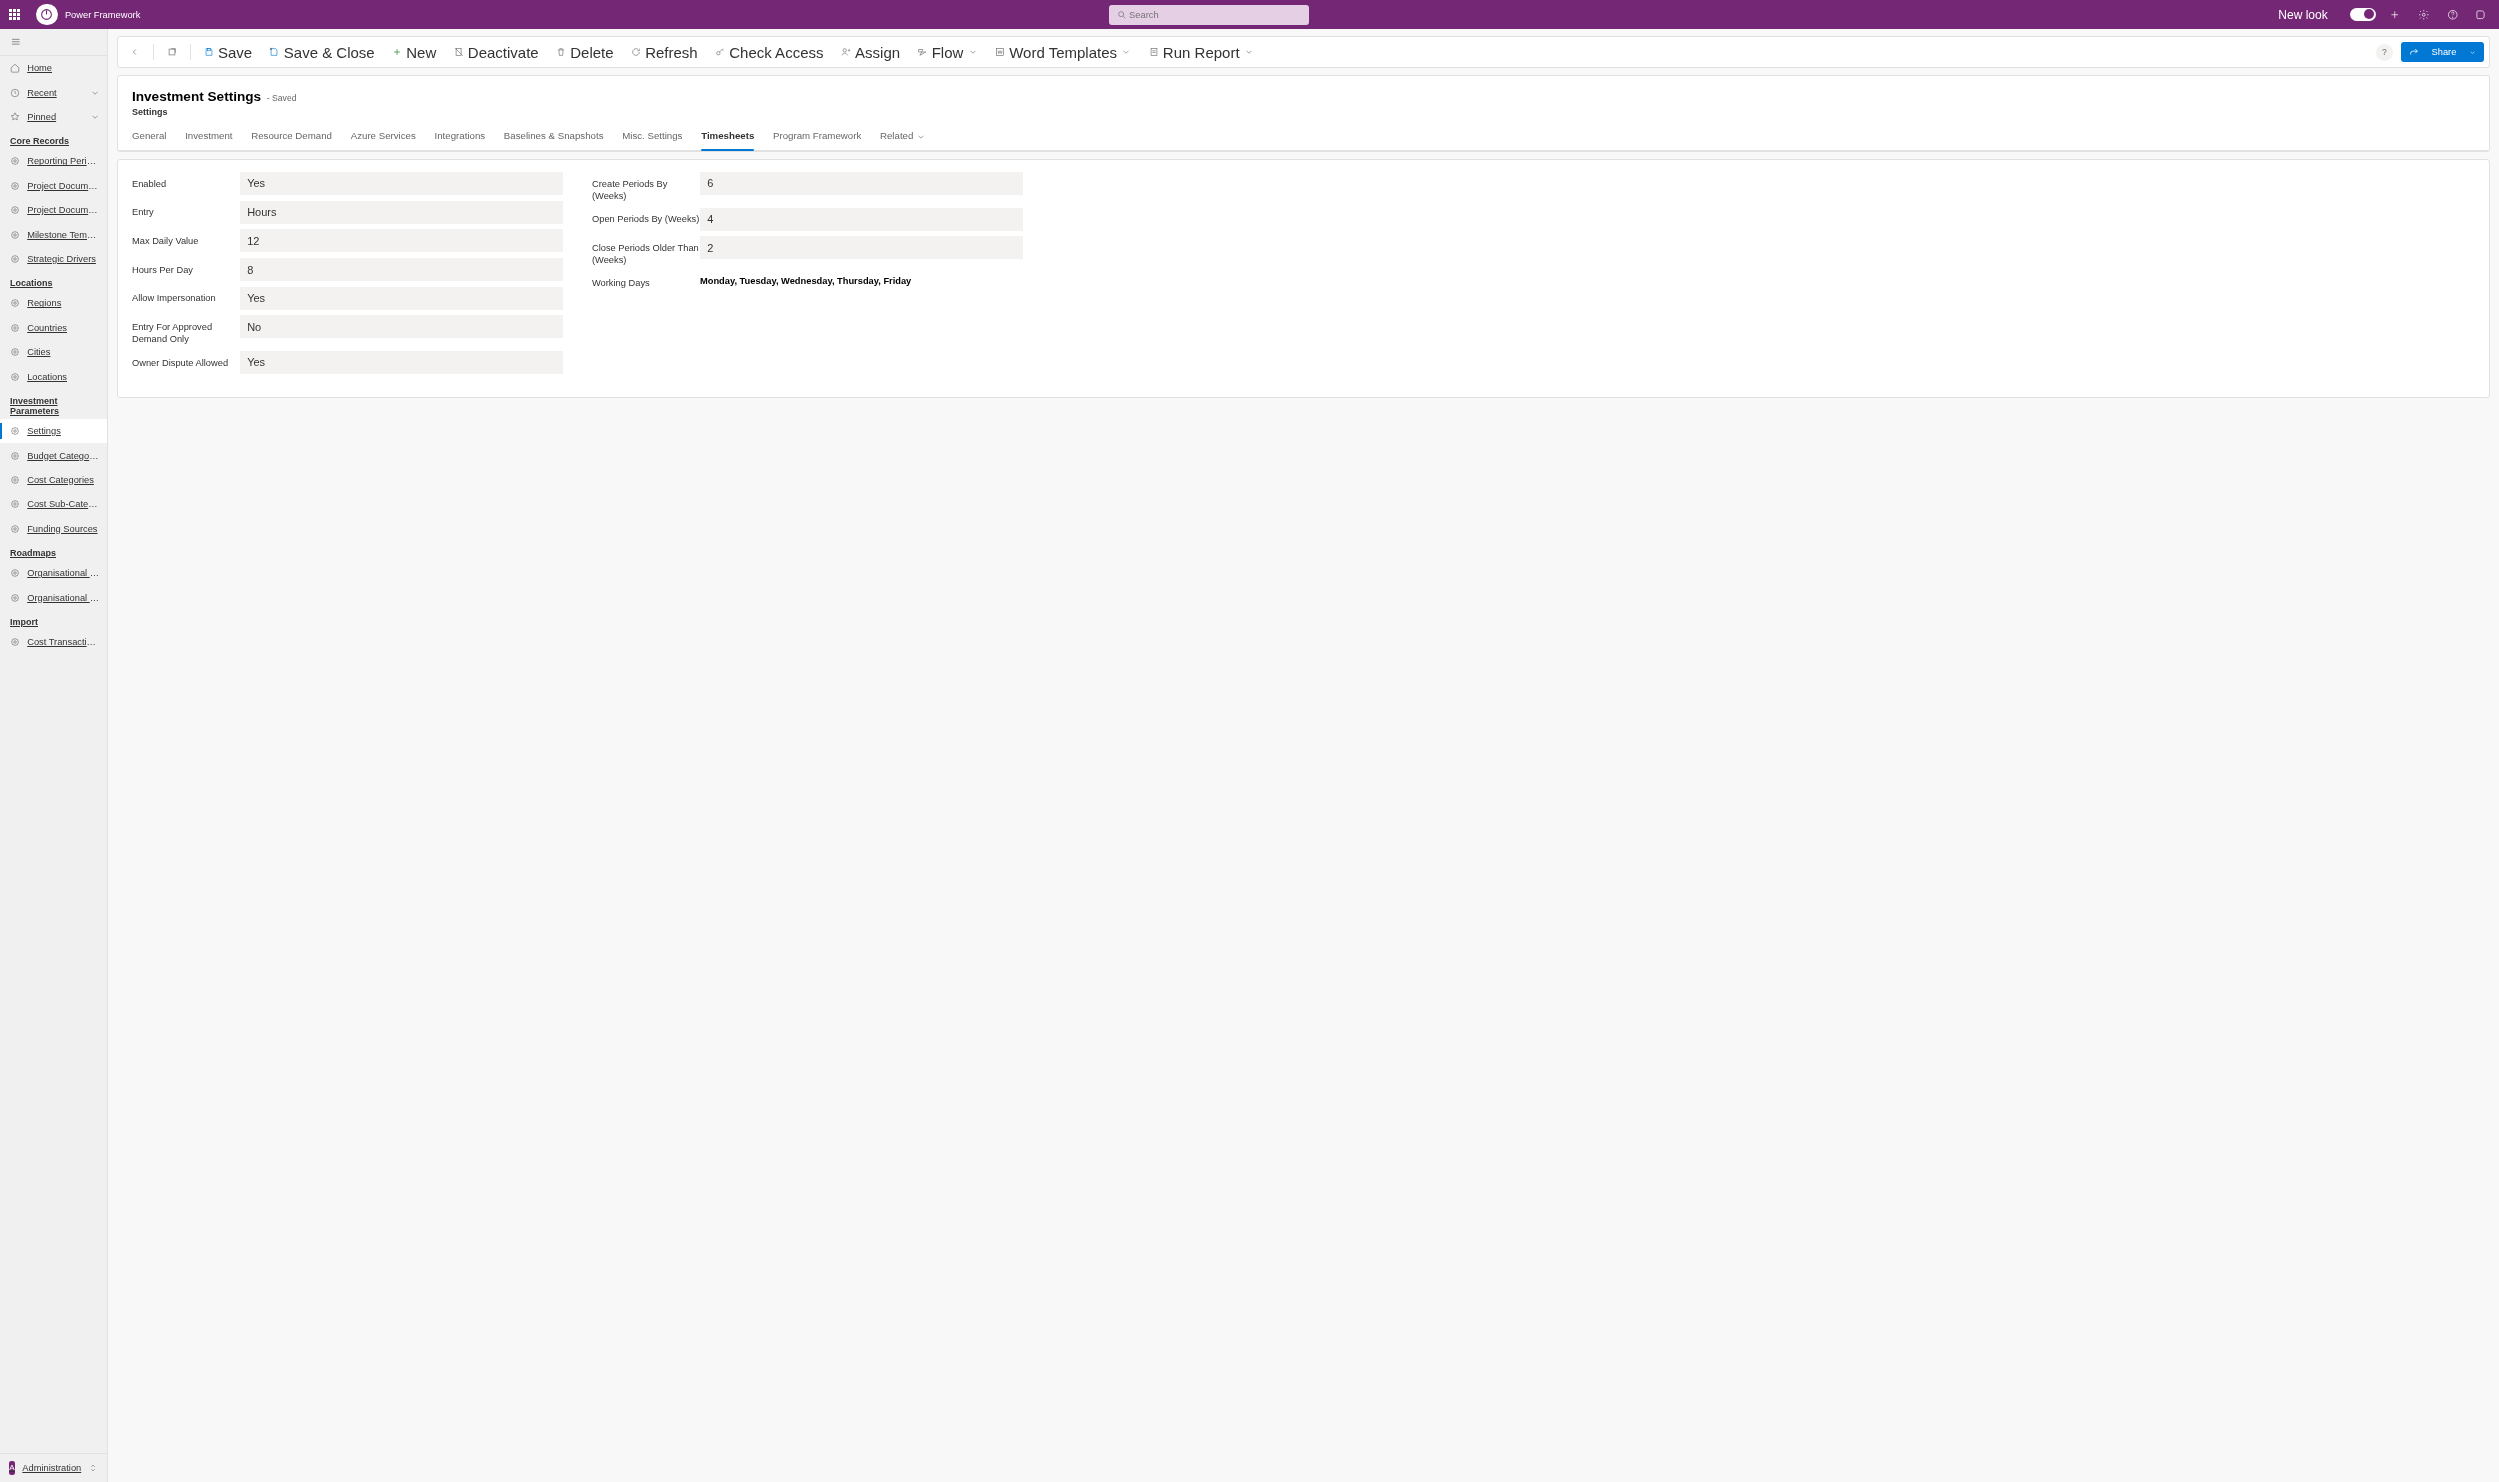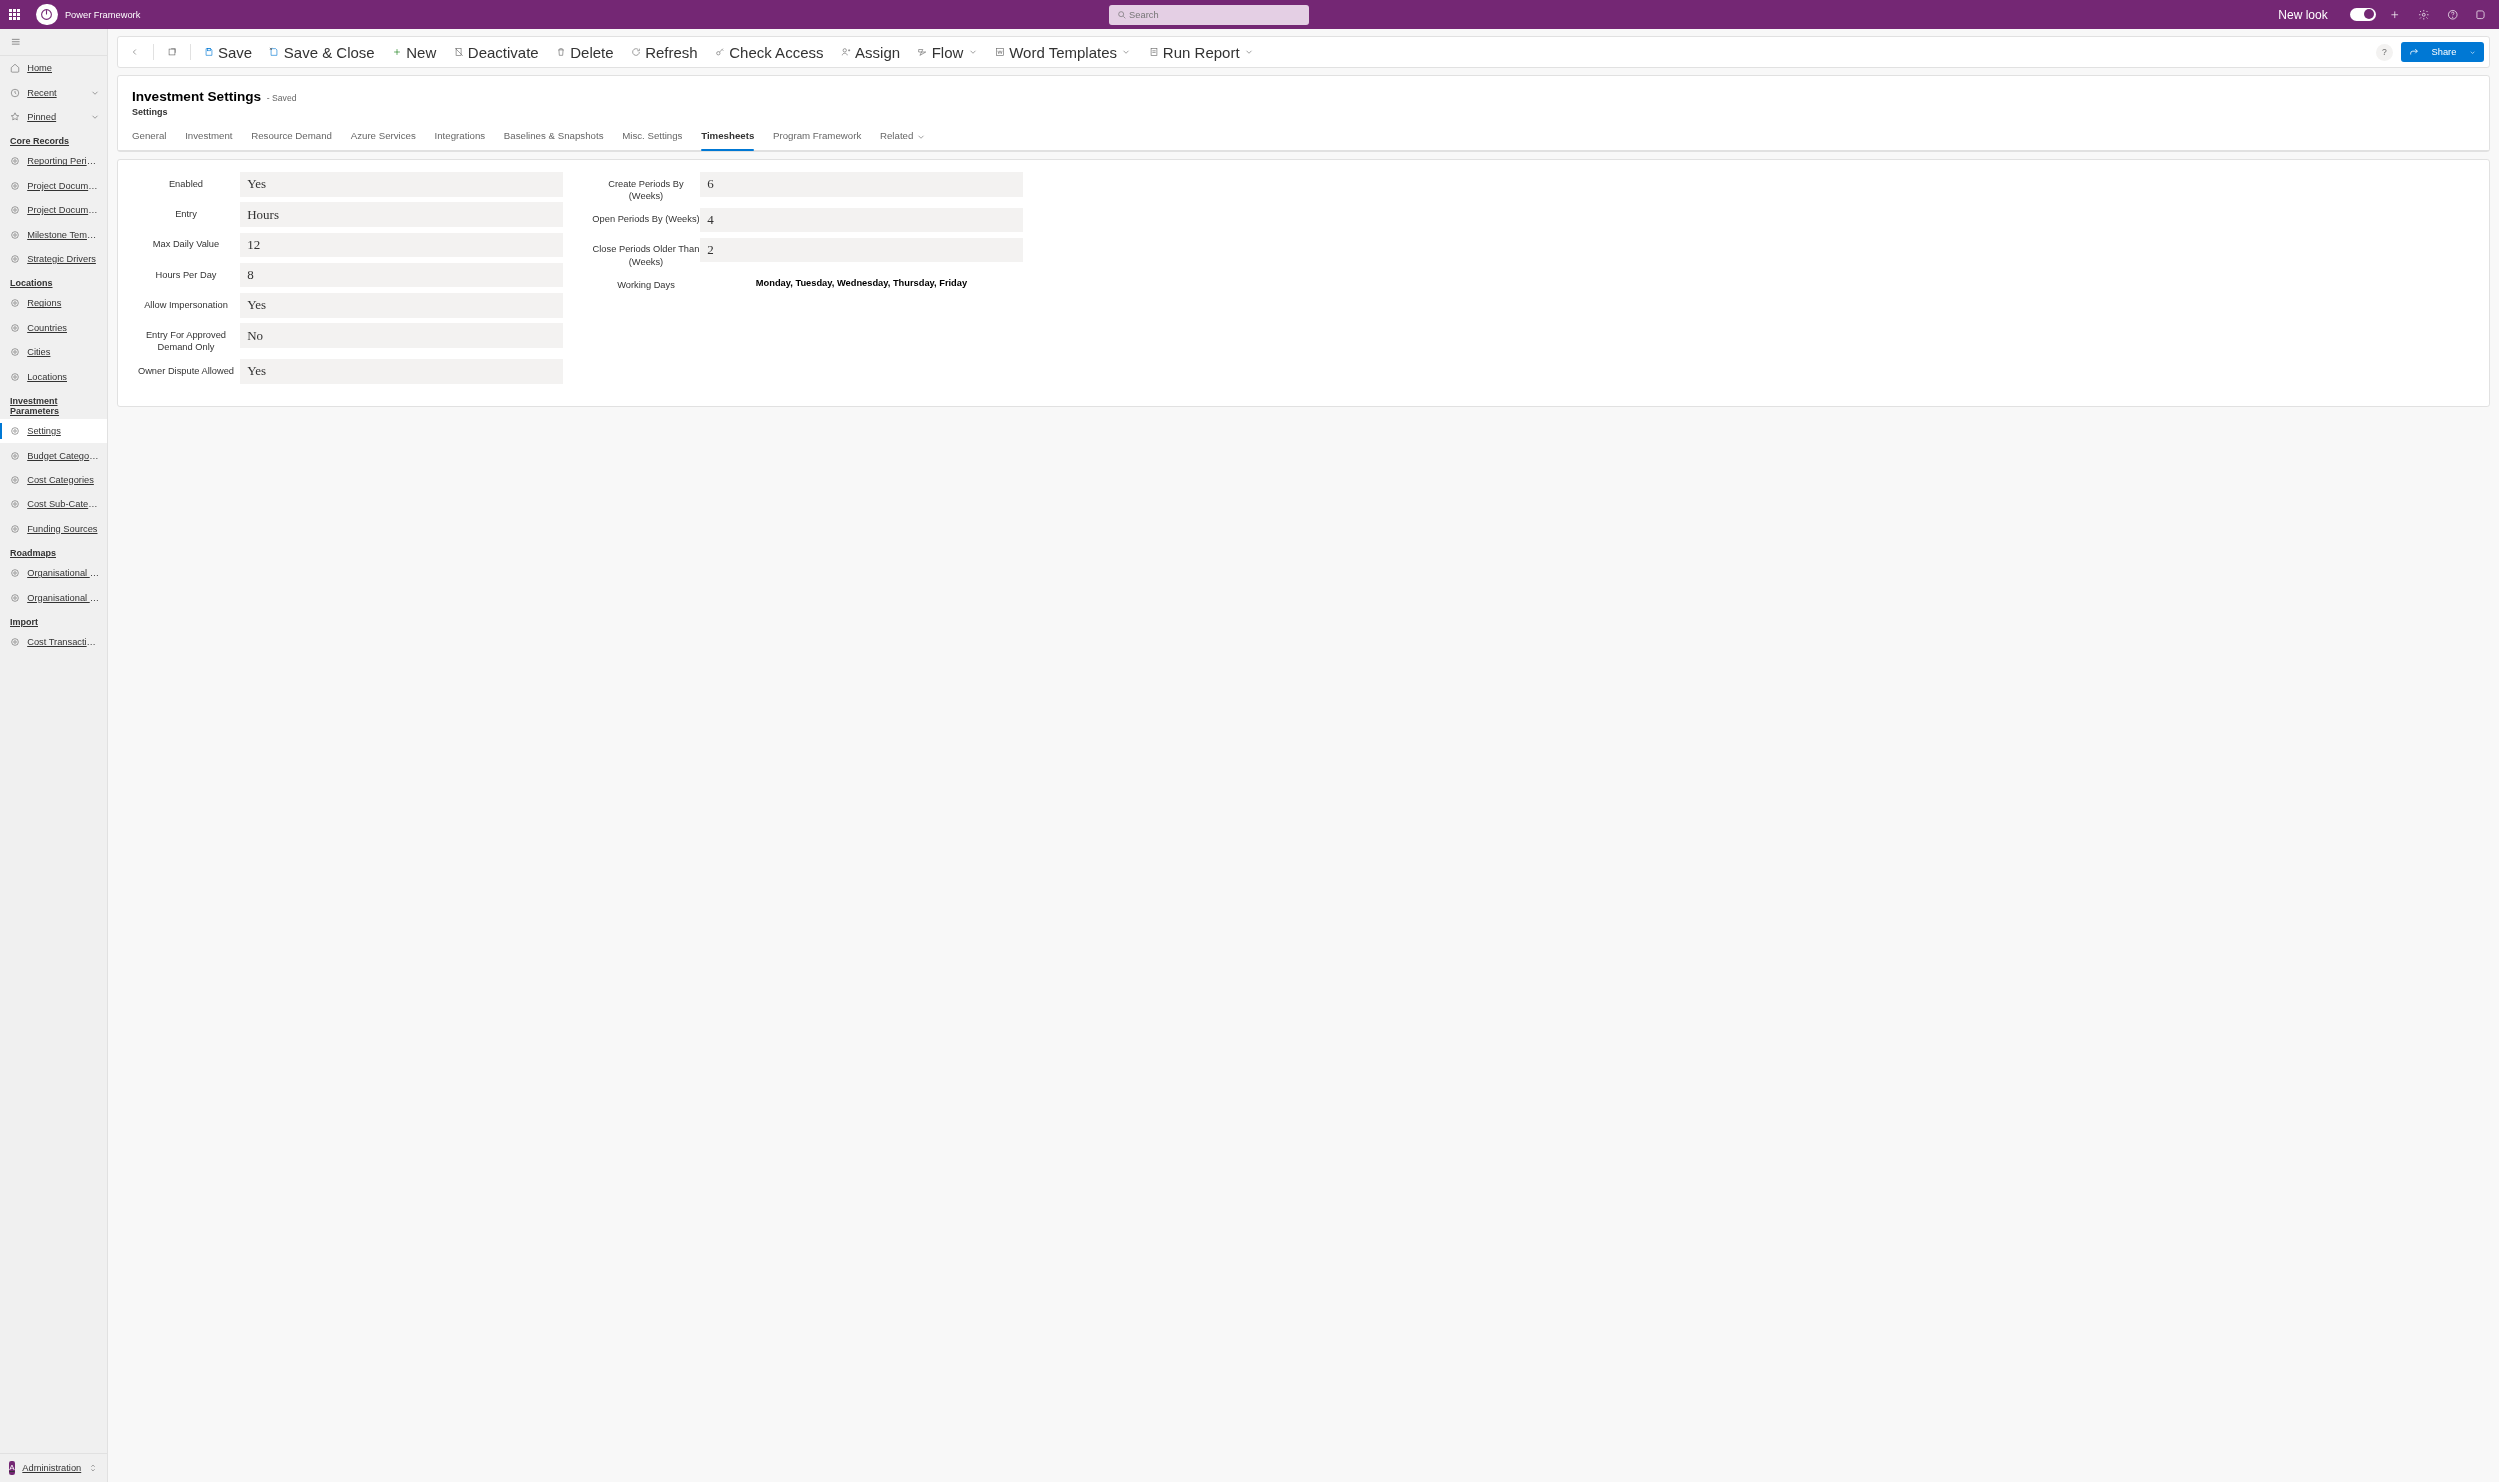--- a/index.html
+++ b/index.html
@@ -71,26 +71,26 @@
 .card{ background:#fff; border:0.7px solid var(--divider); border-radius:2.9px;}
 .formhdr{ padding:13px 14.4px 0 14.4px;}
 .formtitle{ font-size:13.6px; font-weight:600; display:flex; align-items:baseline; gap:5.7px;}
 .savedtag{ font-size:8.6px; color:var(--text-dim); font-weight:400;}
 .subtitle{ font-size:9px; color:var(--text); margin-top:2.9px; font-weight:600;}
 .tabs{ display:flex; gap:18.7px; padding:13px 14.4px 0 14.4px; font-size:9.7px; color:var(--text-dim); border-bottom:0.7px solid var(--divider);}
 .tab{ padding-bottom:8.6px; cursor:pointer; position:relative;}
 .tab.active{ color:var(--text); font-weight:600;}
 .tab.active::after{ content:""; position:absolute; left:0; right:0; bottom:-0.7px; height:2.2px; background:var(--blue); border-radius:1.4px;}
 
-.formbody{ padding:11.5px 14.4px 17px 14.4px; margin-top:7.2px;text-align:center;}
+.formbody{ padding:11.5px 14.4px 17px 14.4px; margin-top:7.2px;}
 .cols{ display:flex; gap:29px;}
 .col{ flex:1; max-width:431px;}
 .frow{ display:flex; align-items:flex-start; margin-bottom:5.7px;}
 .flabel{ width:108px; font-size:9.3px; color:var(--text); padding-top:5.7px; line-height:1.3;}
-.fval{ flex:1; background:var(--field-bg); min-height:23px; display:flex; align-items:center; padding:4.3px 7.2px; font-size:13px; color:var(--text); border-radius:0;font-family:Liberation Serif, serif;}
+.fval{ flex:1; background:var(--field-bg); min-height:23px; display:flex; align-items:center; padding:4.3px 7.2px; font-size:11px; color:var(--text); border-radius:0;}
 .fplain{ flex:1; font-size:9.3px; font-weight:600; padding:4.3px 0;}
 
 svg{ flex-shrink:0;}
 .ico{ width:11.5px; height:11.5px; stroke:#666; fill:none; stroke-width:1.5;}
 .ico-sm{ width:10px; height:10px; stroke:#666; fill:none; stroke-width:1.5;}
 </style>
 </head>
 <body>
 
 <div class="topbar">

